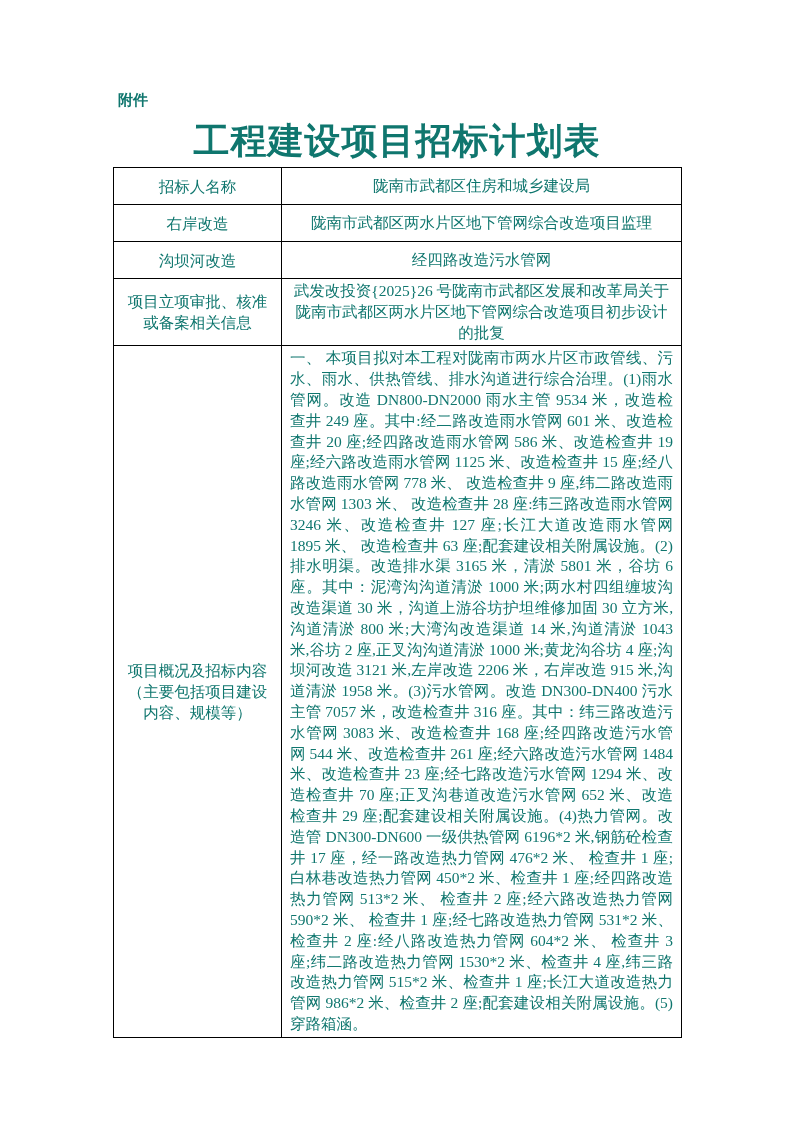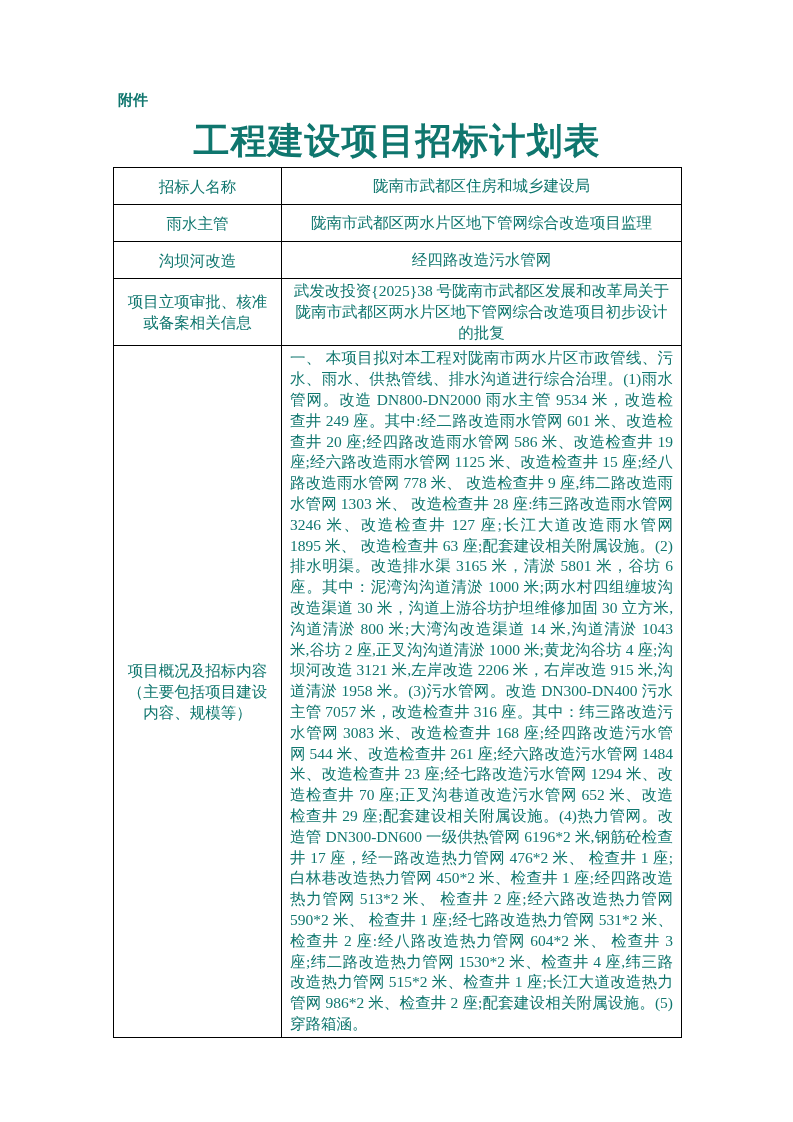--- a/index.html
+++ b/index.html
@@ -73,30 +73,30 @@
     <colgroup>
       <col class="c-label">
       <col class="c-value">
     </colgroup>
     <tbody>
       <tr class="r-short">
         <td class="label-cell">招标人名称</td>
         <td class="value-cell v-center">陇南市武都区住房和城乡建设局</td>
       </tr>
       <tr class="r-short">
-        <td class="label-cell">雨水主管</td>
+        <td class="label-cell">右岸改造</td>
         <td class="value-cell v-center">陇南市武都区两水片区地下管网综合改造项目监理</td>
       </tr>
       <tr class="r-short">
         <td class="label-cell">沟坝河改造</td>
         <td class="value-cell v-center">经四路改造污水管网</td>
       </tr>
       <tr class="r-mid">
         <td class="label-cell">项目立项审批、核准或备案相关信息</td>
-        <td class="value-cell v-center">武发改投资{2025}38 号陇南市武都区发展和改革局关于陇南市武都区两水片区地下管网综合改造项目初步设计的批复</td>
+        <td class="value-cell v-center">武发改投资{2025}26 号陇南市武都区发展和改革局关于陇南市武都区两水片区地下管网综合改造项目初步设计的批复</td>
       </tr>
       <tr class="r-tall">
         <td class="label-cell">项目概况及招标内容（主要包括项目建设内容、规模等）</td>
         <td class="value-cell v-justify">一、 本项目拟对本工程对陇南市两水片区市政管线、污水、雨水、供热管线、排水沟道进行综合治理。(1)雨水管网。改造 DN800-DN2000 雨水主管 9534 米，改造检查井 249 座。其中:经二路改造雨水管网 601 米、改造检查井 20 座;经四路改造雨水管网 586 米、改造检查井 19 座;经六路改造雨水管网 1125 米、改造检查井 15 座;经八路改造雨水管网 778 米、 改造检查井 9 座,纬二路改造雨水管网 1303 米、 改造检查井 28 座:纬三路改造雨水管网 3246 米、改造检查井 127 座;长江大道改造雨水管网 1895 米、 改造检查井 63 座;配套建设相关附属设施。(2)排水明渠。改造排水渠 3165 米，清淤 5801 米，谷坊 6 座。其中：泥湾沟沟道清淤 1000 米;两水村四组缠坡沟改造渠道 30 米，沟道上游谷坊护坦维修加固 30 立方米,沟道清淤 800 米;大湾沟改造渠道 14 米,沟道清淤 1043 米,谷坊 2 座,正叉沟沟道清淤 1000 米;黄龙沟谷坊 4 座;沟坝河改造 3121 米,左岸改造 2206 米，右岸改造 915 米,沟道清淤 1958 米。(3)污水管网。改造 DN300-DN400 污水主管 7057 米，改造检查井 316 座。其中：纬三路改造污水管网 3083 米、改造检查井 168 座;经四路改造污水管网 544 米、改造检查井 261 座;经六路改造污水管网 1484 米、改造检查井 23 座;经七路改造污水管网 1294 米、改造检查井 70 座;正叉沟巷道改造污水管网 652 米、改造检查井 29 座;配套建设相关附属设施。(4)热力管网。改造管 DN300-DN600 一级供热管网 6196*2 米,钢筋砼检查井 17 座，经一路改造热力管网 476*2 米、 检查井 1 座;白林巷改造热力管网 450*2 米、检查井 1 座;经四路改造热力管网 513*2 米、 检查井 2 座;经六路改造热力管网 590*2 米、 检查井 1 座;经七路改造热力管网 531*2 米、 检查井 2 座:经八路改造热力管网 604*2 米、 检查井 3 座;纬二路改造热力管网 1530*2 米、检查井 4 座,纬三路改造热力管网 515*2 米、检查井 1 座;长江大道改造热力管网 986*2 米、检查井 2 座;配套建设相关附属设施。(5)穿路箱涵。</td>
       </tr>
     </tbody>
   </table>
 
 </div>
 

